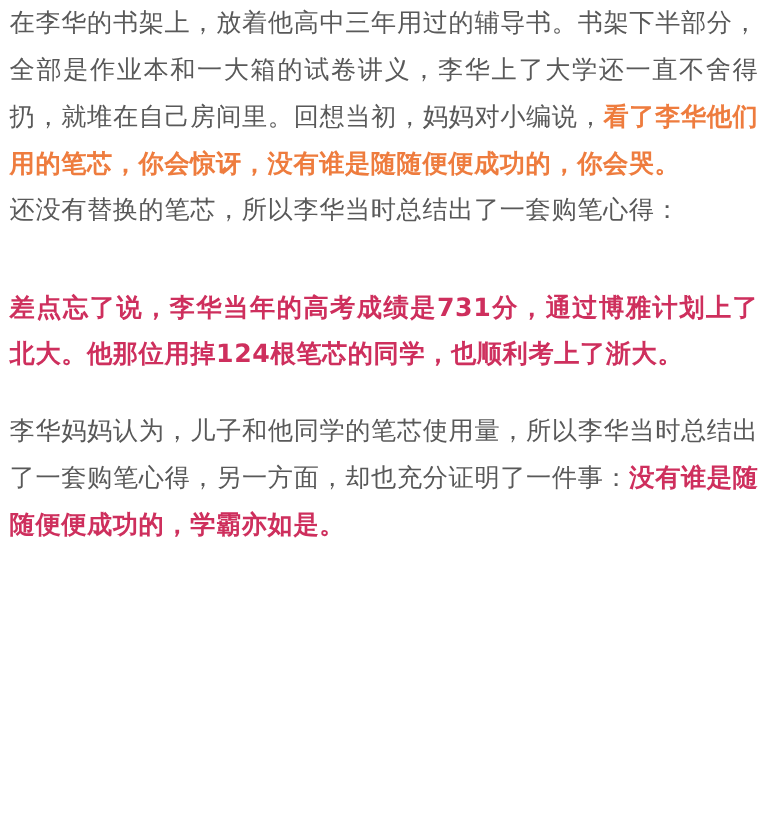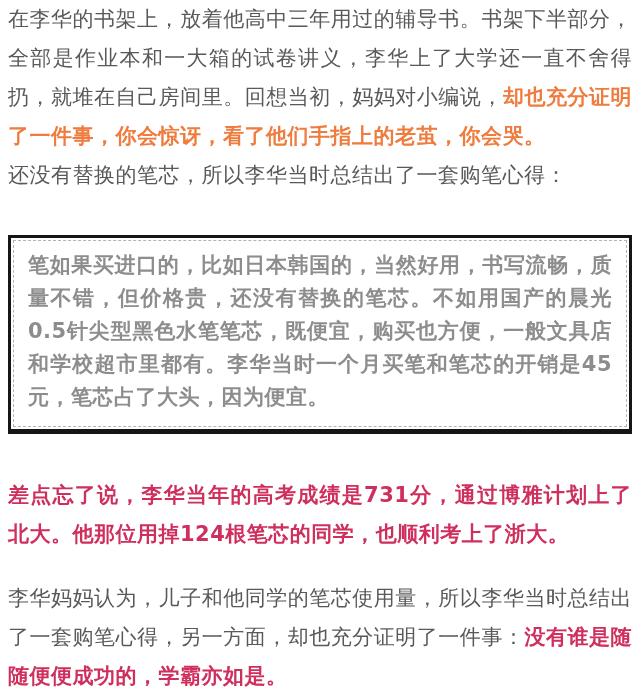--- a/index.html
+++ b/index.html
@@ -65,30 +65,25 @@
   .para-conclusion {
     margin-top: 25px !important;
   }
 </style>
 </head>
 <body>
 
 <article class="article">
 
   <p class="para-intro">
-    <span>在李华的书架上，放着他高中三年用过的辅导书。书架下半部分，全部是作业本和一大箱的试卷讲义，李华上了大学还一直不舍得扔，就堆在自己房间里。回想当初，妈妈对小编说，</span><span class="hl-orange">却也充分证明了一件事，你会惊讶，看了他们手指上的老茧，你会哭。</span>
+    <span>在李华的书架上，放着他高中三年用过的辅导书。书架下半部分，全部是作业本和一大箱的试卷讲义，李华上了大学还一直不舍得扔，就堆在自己房间里。回想当初，妈妈对小编说，</span><span class="hl-orange">看了李华他们用的笔芯，你会惊讶，没有谁是随随便便成功的，你会哭。</span>
   </p>
 
   <p class="para-lead">还没有替换的笔芯，所以李华当时总结出了一套购笔心得：</p>
 
-  <div class="quote-box">
-    <div class="quote-box-inner">
-      <p class="quote-text">笔如果买进口的，比如日本韩国的，当然好用，书写流畅，质量不错，但价格贵，还没有替换的笔芯。不如用国产的晨光0.5针尖型黑色水笔笔芯，既便宜，购买也方便，一般文具店和学校超市里都有。李华当时一个月买笔和笔芯的开销是45元，笔芯占了大头，因为便宜。</p>
-    </div>
-  </div>
 
   <p class="para-scores hl-red">差点忘了说，李华当年的高考成绩是731分，通过博雅计划上了北大。他那位用掉124根笔芯的同学，也顺利考上了浙大。</p>
 
   <p class="para-conclusion">
     <span>李华妈妈认为，儿子和他同学的笔芯使用量，所以李华当时总结出了一套购笔心得，另一方面，却也充分证明了一件事：</span><span class="hl-red">没有谁是随随便便成功的，学霸亦如是。</span>
   </p>
 
 </article>
 
 </body></html>

